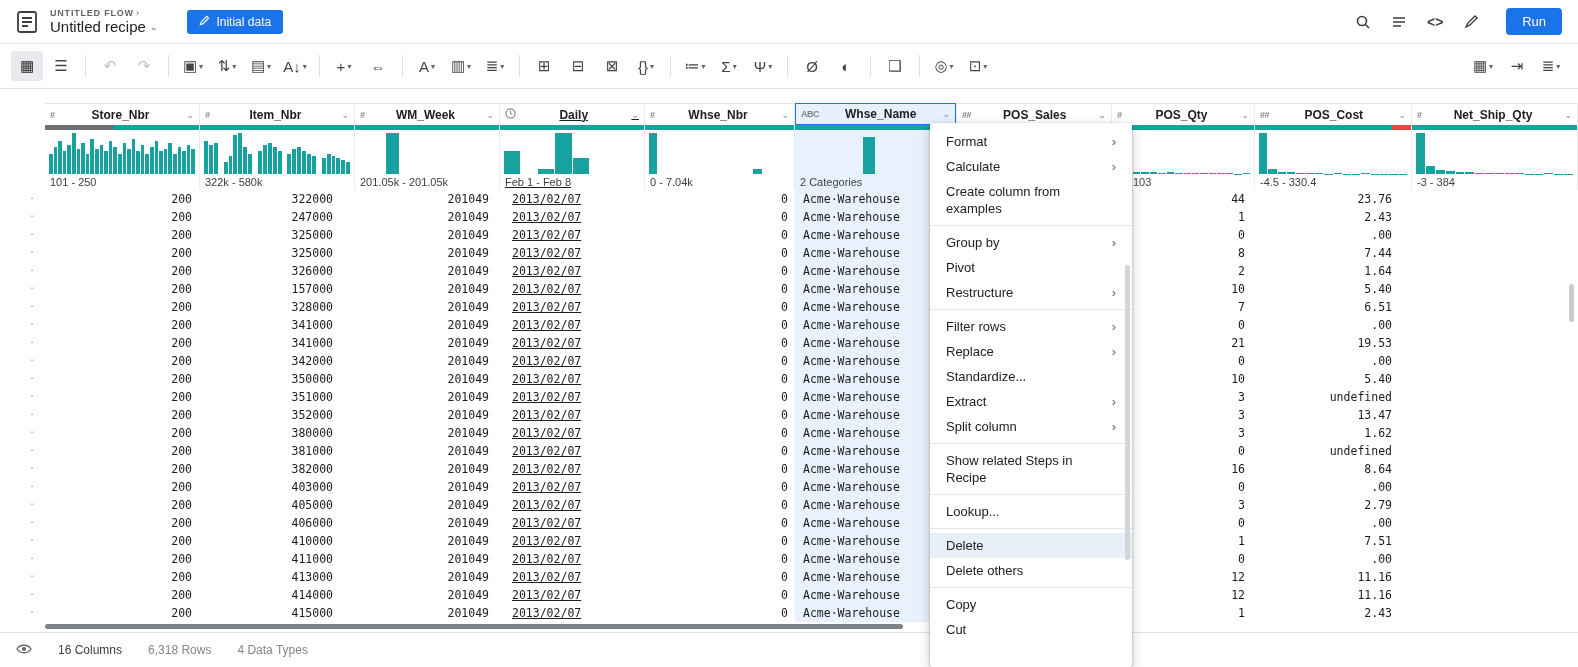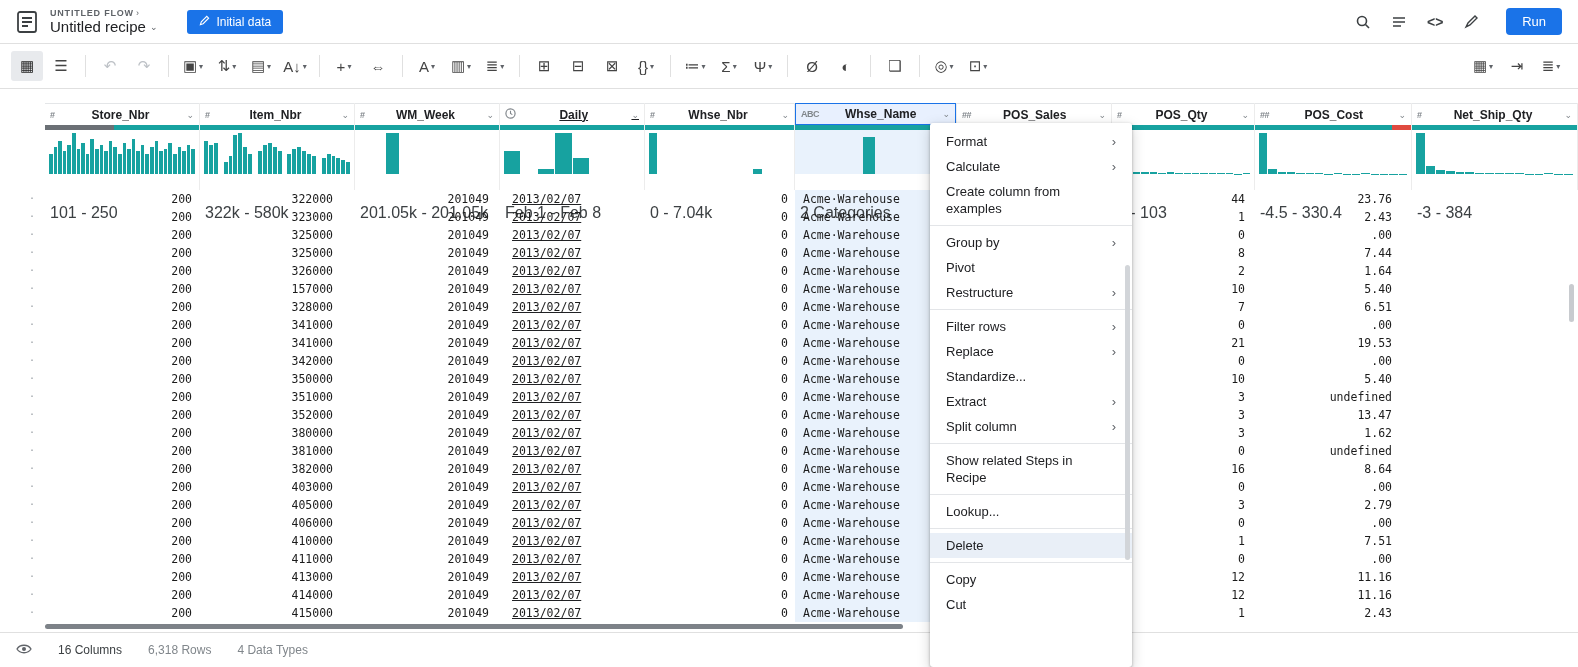--- a/index.html
+++ b/index.html
@@ -39,22 +39,22 @@
   .col-header{height:22px;display:flex;align-items:center;padding:0 5px;box-sizing:border-box;
     border-top:1px solid #e4e6e8;background:#fff;}
   .type-ic{font-size:9px;font-weight:bold;color:#80868b;letter-spacing:-.5px;white-space:nowrap;}
   .colname{flex:1;text-align:center;font-size:12px;font-weight:bold;color:#202124;
     white-space:nowrap;overflow:hidden;}
   .hdr-chev{font-size:9px;color:#80868b;}
   .qbar{height:5px;display:flex;}
   .qseg{height:100%;}
   .hist{height:44px;display:flex;align-items:flex-end;gap:1px;padding:3px 4px 0;box-sizing:border-box;}
   .bar{flex:1 1 0;background:#17a2a0;}
-  .range{height:16px;font-size:16px;color:#3c4043;padding:2px 5px 0;box-sizing:border-box;
-    white-space:nowrap;overflow:hidden;margin-top:28px;}
+  .range{height:16px;font-size:11px;color:#3c4043;padding:2px 5px 0;box-sizing:border-box;
+    white-space:nowrap;overflow:hidden;}
   .cells{font-family:"DejaVu Sans Mono",monospace;font-size:11.5px;color:#1b1b1b;}
   .cell{height:18px;line-height:18px;white-space:nowrap;overflow:hidden;box-sizing:border-box;}
   .cell.right{text-align:right;}
   .cell.left{text-align:left;}
   .gutter .cell{color:#9aa0a6;text-align:right;padding-right:10px;font-size:10px;}
   .col.selected .col-header{background:#e8f0fe;border:1px solid #1a73e8;}
   .col.selected .hist,.col.selected .range,.col.selected .cell{background:#e9f2fc;}
   
   .hscroll{height:10px;position:relative;}
   .hthumb{position:absolute;left:45px;top:2px;width:858px;height:5px;background:#7d8288;border-radius:3px;}
@@ -379,21 +379,21 @@
           <span class="bar" style="height: 50%;"></span>
           <span class="bar" style="height: 45%;"></span>
           <span class="bar" style="height: 40%;"></span>
           <span class="bar" style="height: 35%;"></span>
           <span class="bar" style="height: 30%;"></span>
         </div>
         <div class="range">322k - 580k</div>
       </div>
       <div class="cells">
         <div class="cell right" style="padding-right: 22px;">322000</div>
-        <div class="cell right" style="padding-right: 22px;">323000</div>
+        <div class="cell right" style="padding-right: 22px;">247000</div>
         <div class="cell right" style="padding-right: 22px;">325000</div>
         <div class="cell right" style="padding-right: 22px;">325000</div>
         <div class="cell right" style="padding-right: 22px;">326000</div>
         <div class="cell right" style="padding-right: 22px;">157000</div>
         <div class="cell right" style="padding-right: 22px;">328000</div>
         <div class="cell right" style="padding-right: 22px;">341000</div>
         <div class="cell right" style="padding-right: 22px;">341000</div>
         <div class="cell right" style="padding-right: 22px;">342000</div>
         <div class="cell right" style="padding-right: 22px;">350000</div>
         <div class="cell right" style="padding-right: 22px;">351000</div>
@@ -917,20 +917,23 @@
       <span class="mi-label">Show related Steps in Recipe</span>
     </div>
     <div class="mdiv"></div>
     <div class="mi">
       <span class="mi-label">Lookup...</span>
     </div>
     <div class="mdiv"></div>
     <div class="mi hl">
       <span class="mi-label">Delete</span>
     </div>
+    <div class="mi">
+      <span class="mi-label">Delete others</span>
+    </div>
     <div class="mdiv"></div>
     <div class="mi">
       <span class="mi-label">Copy</span>
     </div>
     <div class="mi">
       <span class="mi-label">Cut</span>
     </div>
   </div>
 
 </body></html>

